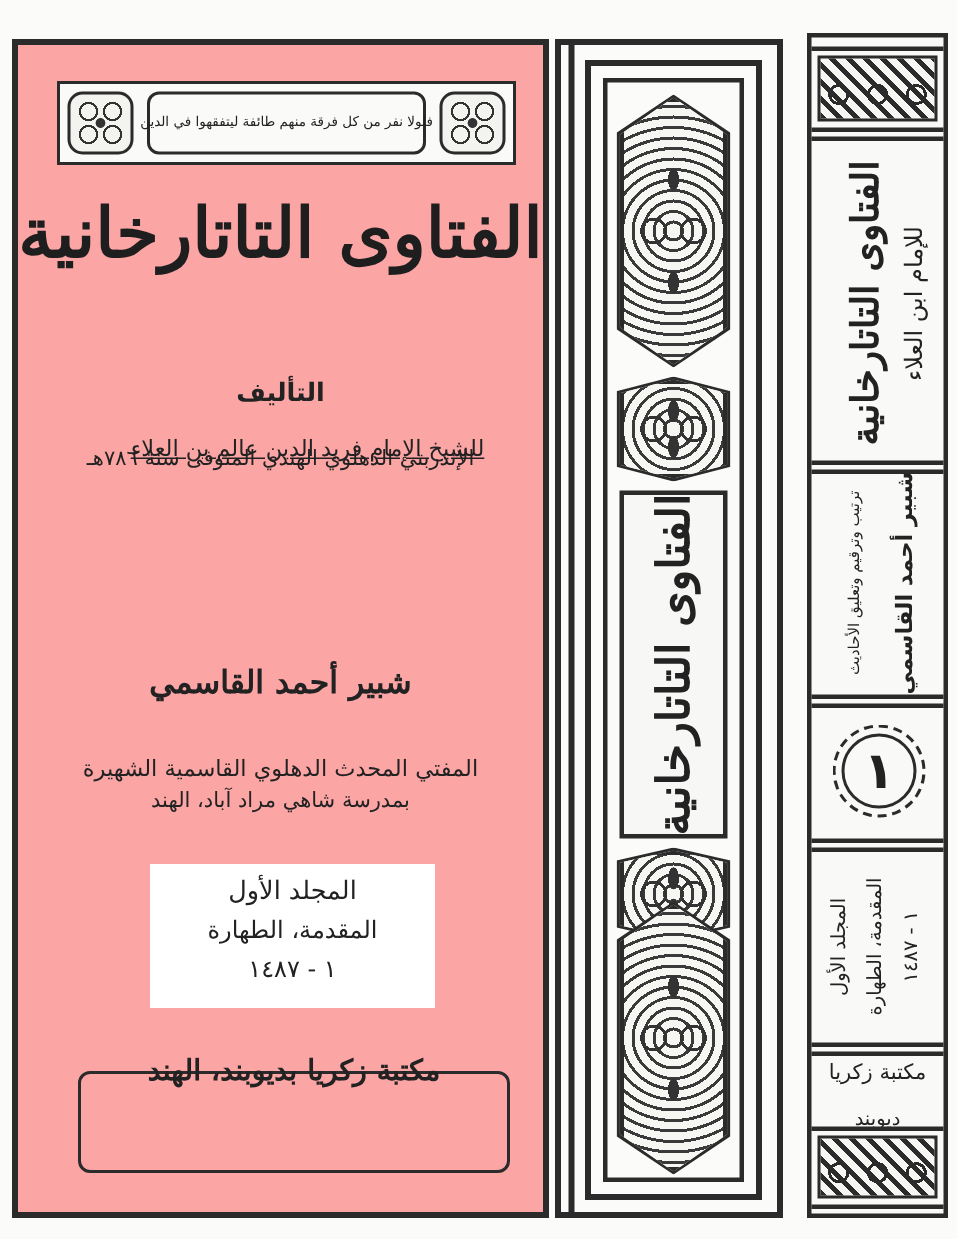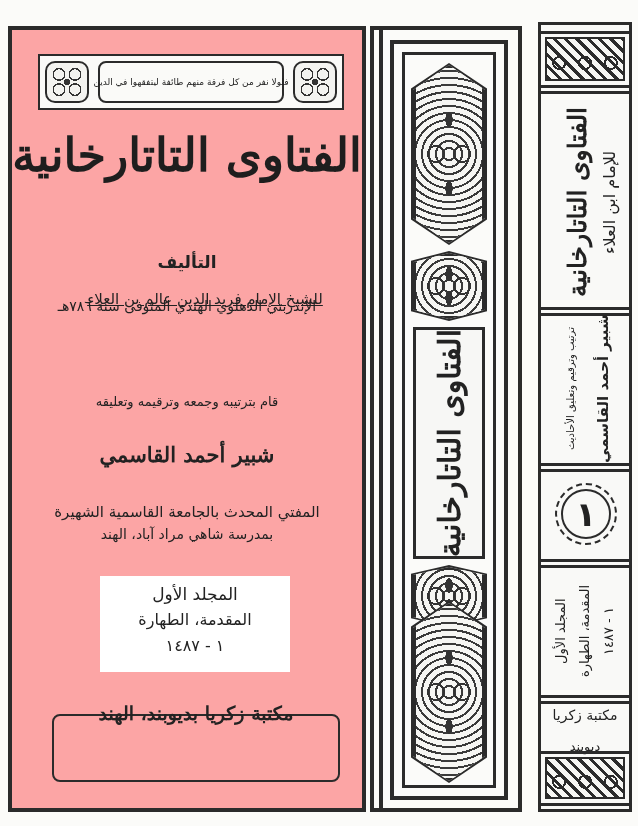--- a/index.html
+++ b/index.html
@@ -93,23 +93,22 @@
     </div>
     <div id="med-right" class="abs medallion"></div>
   </div>
 
   <div id="title" class="abs ar">الفتاوى التاتارخانية</div>
 
   <div id="author-label" class="abs ar">التأليف</div>
   <div id="author-line1" class="abs ar">للشيخ الإمام فريد الدين عالم بن العلاء</div>
   <div id="author-line2" class="abs ar">الإندربتي الدهلوي الهندي المتوفى سنة ٧٨٦هـ</div>
 
-  <div id="editor-desc1" class="abs ar">قام بترتيبه وجمعه وترقيمه وتعليقه</div>
   <div id="editor-name" class="abs ar">شبير أحمد القاسمي</div>
-  <div id="editor-title1" class="abs ar">المفتي المحدث بالجامعة القاسمية الشهيرة</div>
+  <div id="editor-title1" class="abs ar">المفتي المحدث الدهلوي القاسمية الشهيرة</div>
   <div id="editor-title2" class="abs ar">بمدرسة شاهي مراد آباد، الهند</div>
 
   <div id="volume-box" class="abs">
     <div id="volume-label" class="abs ar">المجلد الأول</div>
     <div id="volume-topics" class="abs ar">المقدمة، الطهارة</div>
     <div id="volume-pages" class="abs ar">١ - ١٤٨٧</div>
   </div>
 
   <div id="publisher-frame" class="abs"></div>
   <div id="publisher-name" class="abs ar">مكتبة زكريا بديوبند، الهند</div>

